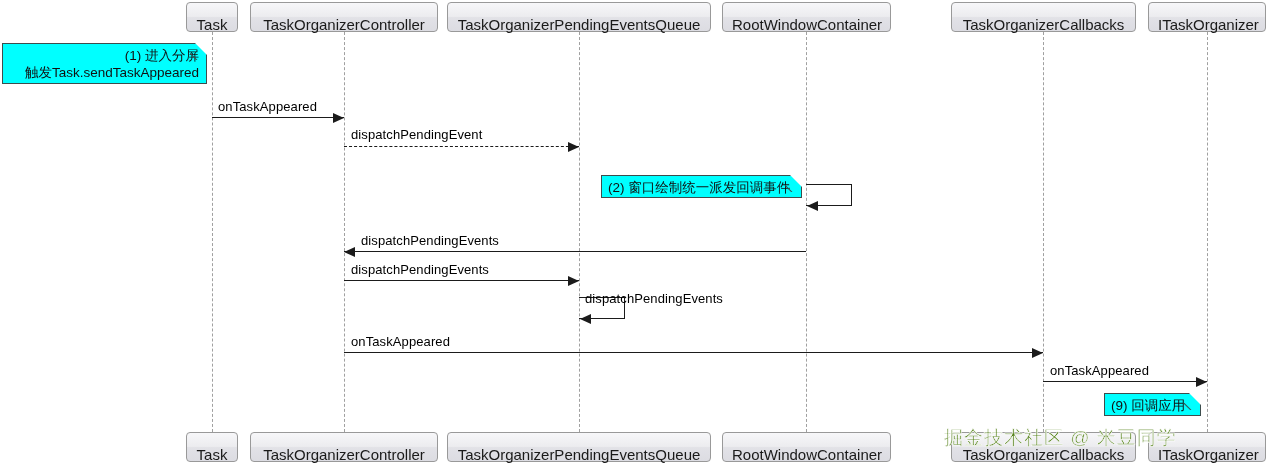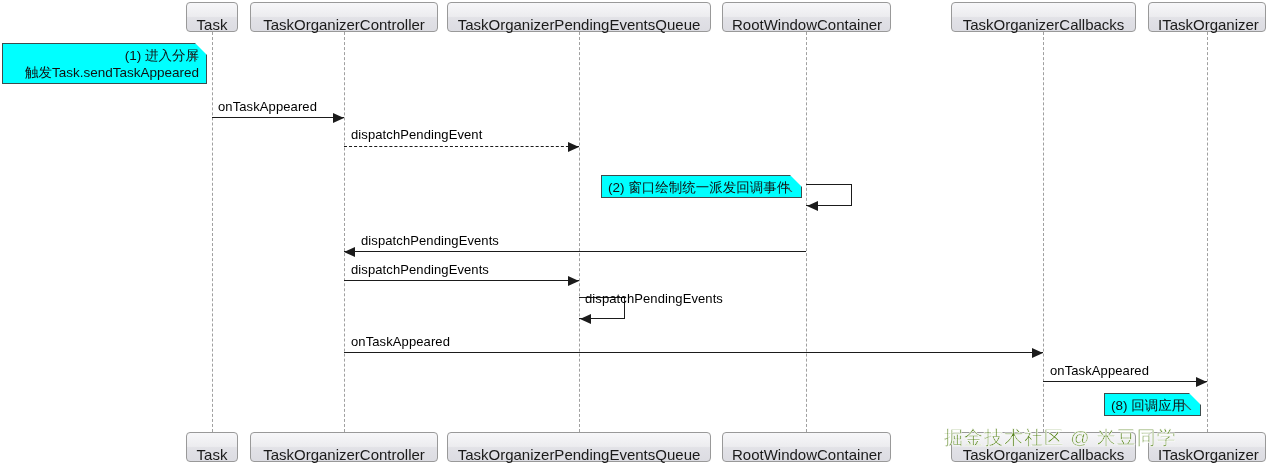--- a/index.html
+++ b/index.html
@@ -169,15 +169,15 @@
     <div class="msg-label" style="left: 585px; top: 291px;">dispatchPendingEvents</div>
     <div class="msg-line" style="left: 344px; top: 352px; width: 699px;"></div>
     <div class="arrow-head right" style="left: 1032px; top: 348px;"></div>
     <div class="msg-label" style="left: 351px; top: 334px;">onTaskAppeared</div>
     <div class="msg-line" style="left: 1043px; top: 381px; width: 164px;"></div>
     <div class="arrow-head right" style="left: 1196px; top: 377px;"></div>
     <div class="msg-label" style="left: 1050px; top: 363px;">onTaskAppeared</div>
     <div class="note" style="left: 2px; top: 43px; width: 205px; height: 41px; text-align: right;"><span>(1) 进入分屏
 触发Task.sendTaskAppeared</span><span class="fold"></span><span class="fold-edge"></span></div>
     <div class="note" style="left: 601px; top: 175px; width: 201px; height: 23px;"><span>(2) 窗口绘制统一派发回调事件</span><span class="fold"></span><span class="fold-edge"></span></div>
-    <div class="note" style="left: 1104px; top: 393px; width: 97px; height: 23px;"><span>(8) 回调应用</span><span class="fold"></span><span class="fold-edge"></span></div>
+    <div class="note" style="left: 1104px; top: 393px; width: 97px; height: 23px;"><span>(9) 回调应用</span><span class="fold"></span><span class="fold-edge"></span></div>
     <div class="watermark" style="left: 944px; top: 425px;">掘金技术社区 @ 米豆同学</div>
   </div>
 
 </body></html>

